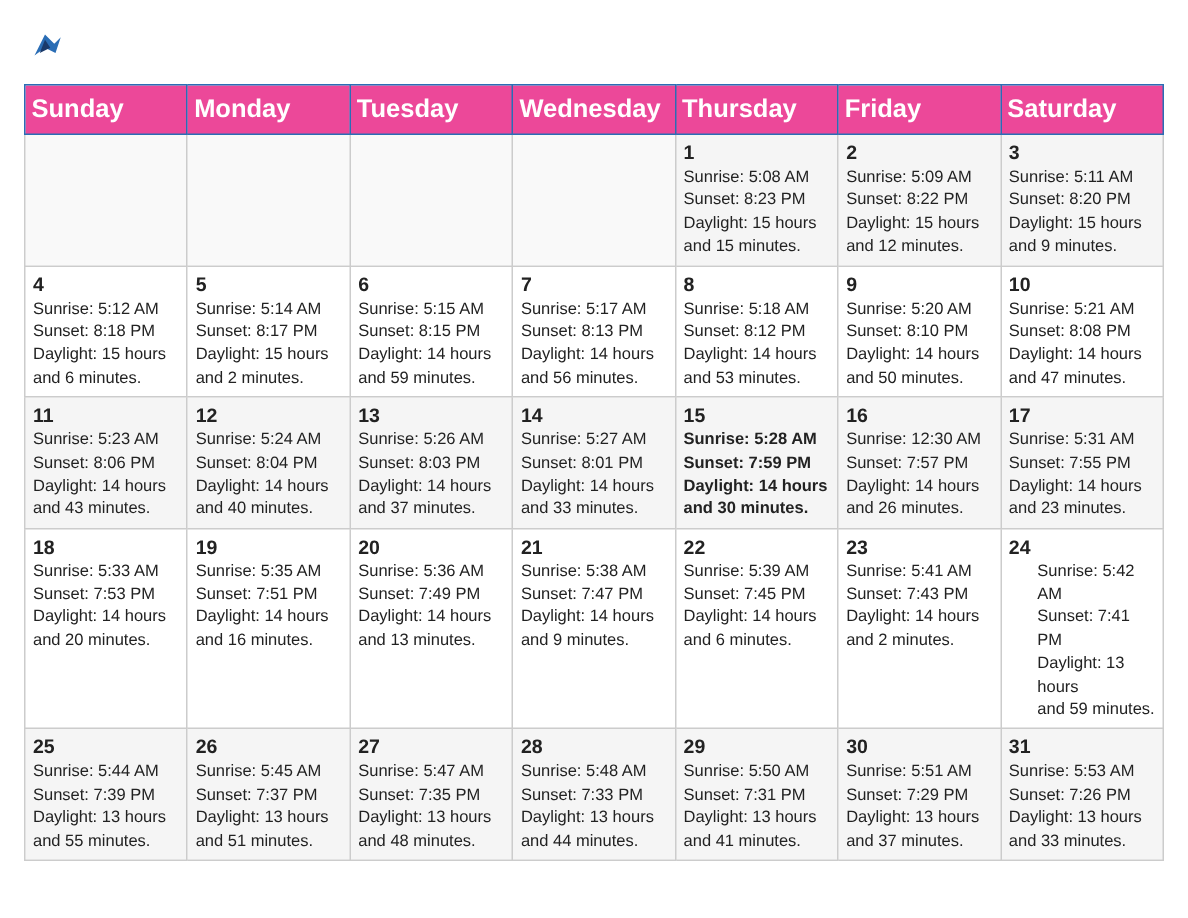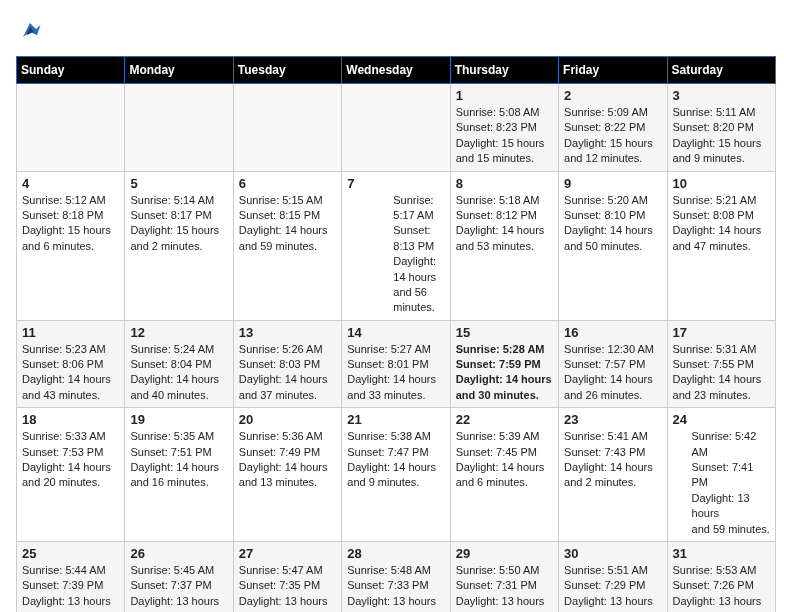--- a/index.html
+++ b/index.html
@@ -38,23 +38,23 @@
       font-size: 16px;
       color: #333;
       font-weight: normal;
     }
     table {
       width: 100%;
       border-collapse: collapse;
       table-layout: fixed;
     }
     thead tr th {
-      background-color: #000000;
+      background-color: #ec4899;
       color: #fff;
-      font-size: 12px;
+      font-size: 17px;
       font-weight: bold;
       padding: 6px 4px;
       text-align: left;
       border: 1px solid #2a6db5;
     }
     tbody tr td {
       border: 1px solid #ccc;
       vertical-align: top;
       padding: 4px 5px;
       font-size: 10.5px;
@@ -156,21 +156,21 @@
         </td>
         <td>
           <span class="day-num">6</span>
           <div class="day-info" style="white-space: pre-line;">Sunrise: 5:15 AM
 Sunset: 8:15 PM
 Daylight: 14 hours
 and 59 minutes.</div>
         </td>
         <td>
           <span class="day-num">7</span>
-          <div class="day-info" style="white-space: pre-line; margin-left: 46px;">Sunrise: 5:17 AM
+          <div class="day-info" style="white-space: pre-line;">Sunrise: 5:17 AM
 Sunset: 8:13 PM
 Daylight: 14 hours
 and 56 minutes.</div>
         </td>
         <td>
           <span class="day-num">8</span>
           <div class="day-info" style="white-space: pre-line;">Sunrise: 5:18 AM
 Sunset: 8:12 PM
 Daylight: 14 hours
 and 53 minutes.</div>

